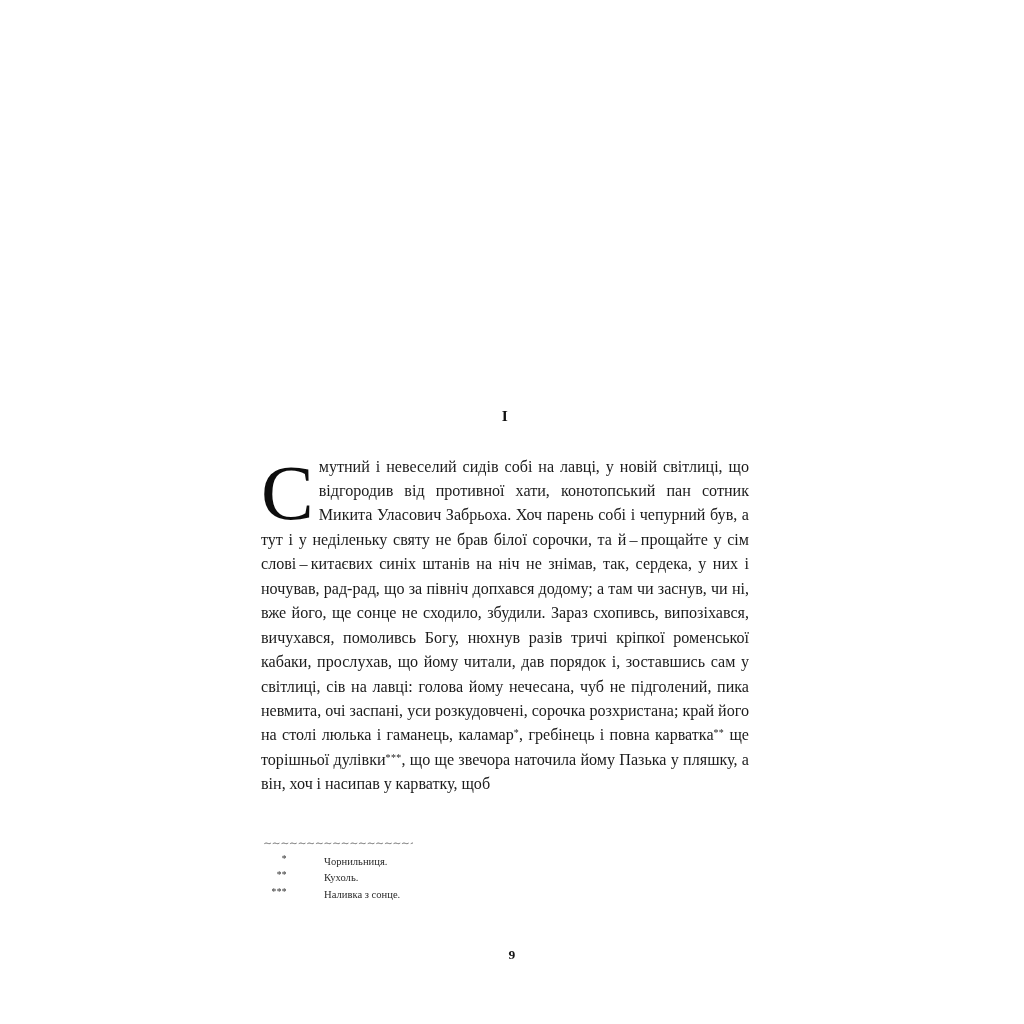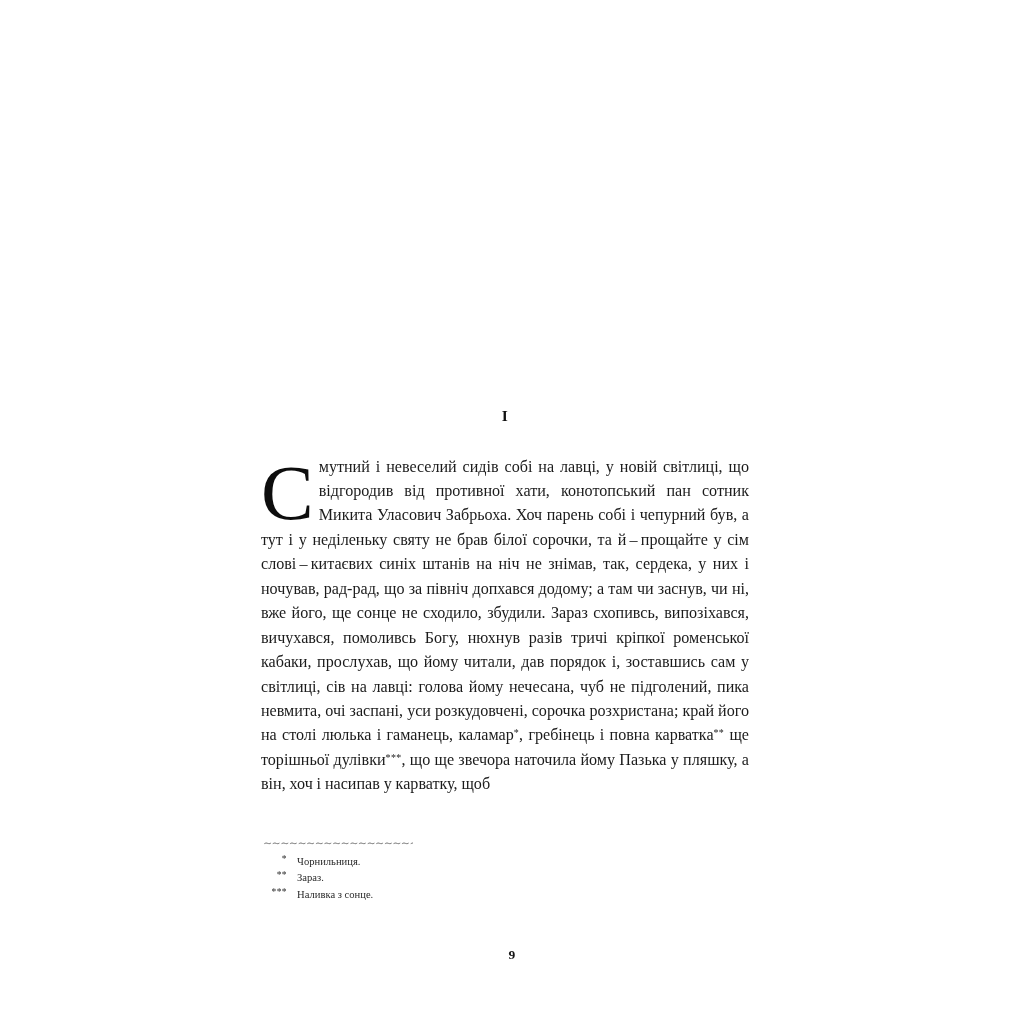--- a/index.html
+++ b/index.html
@@ -118,20 +118,21 @@
     box-sizing: border-box;
     font-size: 9.5px;
     letter-spacing: 0.4px;
     position: relative;
     top: -3px;
     color: #2a2a2a;
   }
 
   .footnote-text {
     white-space: nowrap;
+    margin-left: 27px;
   }
 
   
   .folio {
     position: absolute;
     left: 0;
     top: 947px;
     width: 1024px;
     text-align: center;
     font-size: 13.5px;
@@ -159,21 +160,21 @@
 
     <ul class="footnote-list">
 
       <li class="footnote-item">
         <span class="footnote-marker">*</span>
         <span class="footnote-text">Чорнильниця.</span>
       </li>
 
       <li class="footnote-item">
         <span class="footnote-marker">**</span>
-        <span class="footnote-text">Зараз.</span>
+        <span class="footnote-text">Кухоль.</span>
       </li>
 
       <li class="footnote-item">
         <span class="footnote-marker">***</span>
         <span class="footnote-text">Наливка з сонце.</span>
       </li>
 
     </ul>
   </div>
 

